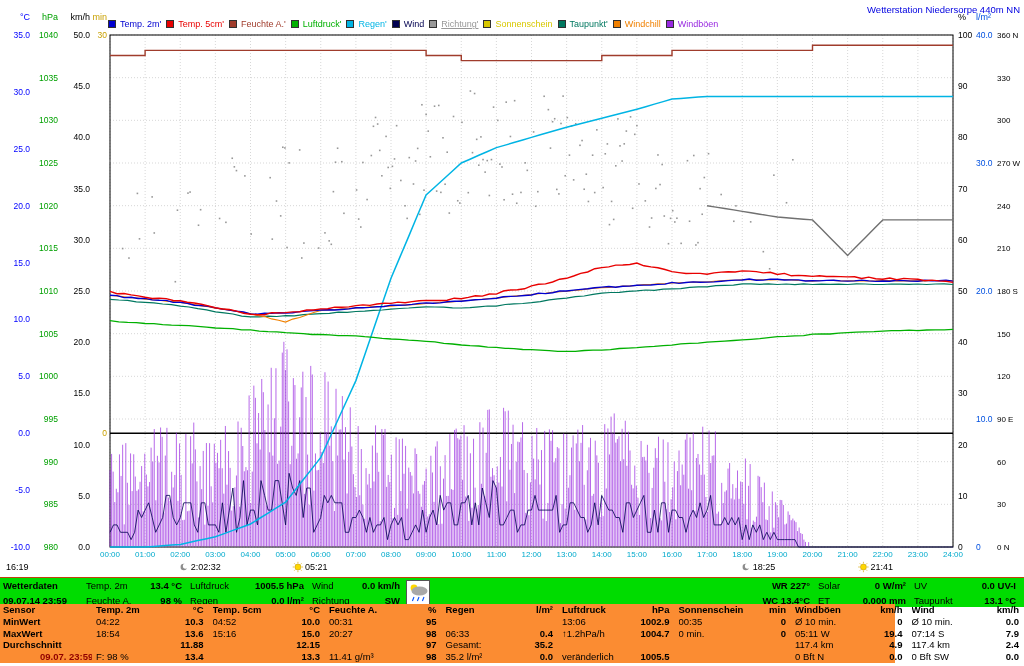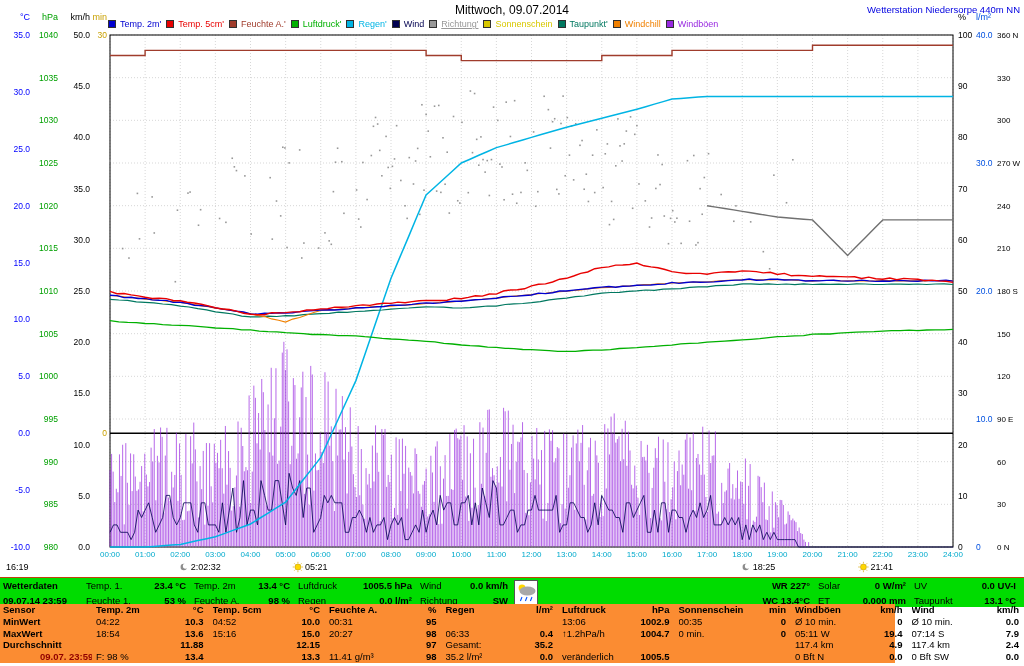--- a/index.html
+++ b/index.html
@@ -26,21 +26,20 @@
   .cell{display:flex;justify-content:space-between;align-items:center;padding:0 5px 0 4px;font-size:9.5px;line-height:11.8px;overflow:hidden;white-space:nowrap;}
   .cell .t{overflow:hidden;}
   .cell .v{font-weight:bold;margin-left:4px;}
   .head .t,.head .v{font-weight:bold;}
   .rowname{font-weight:bold;padding-left:3px;font-size:9.5px;line-height:11.8px;white-space:nowrap;}
 </style>
 </head>
 <body>
 
 <div id="app">
-  <div class="title">Mittwoch, 09.07.2014</div>
   <div class="station">Wetterstation Niedersorpe 440m NN</div>
   <div id="legend">
       <div class="legend-item">
         <span class="swatch" style="background: rgb(0, 0, 208);"></span>
         <span class="lbl" style="color: rgb(0, 0, 208);">Temp. 2m'</span>
       </div>
       <div class="legend-item">
         <span class="swatch" style="background: rgb(232, 0, 0);"></span>
         <span class="lbl" style="color: rgb(232, 0, 0);">Temp. 5cm'</span>
       </div>
@@ -877,30 +876,20 @@
       <line x1="860.8856655877285" y1="564.4544155877285" x2="859.7542947378299" y2="563.32304473783" stroke="#d8a800" stroke-width="0.7"></line>
       <line x1="863.43125" y1="563.4" x2="863.43125" y2="561.8" stroke="#d8a800" stroke-width="0.7"></line>
       <line x1="865.9768344122715" y1="564.4544155877285" x2="867.10820526217" y2="563.32304473783" stroke="#d8a800" stroke-width="0.7"></line>
       <text x="870.43125" y="570" font-size="9" fill="#000">21:41</text>
     </svg>
   <div id="statusbar" style="background: rgb(0, 220, 0);">
       <div class="sb-left">
         <div class="sb-row">Wetterdaten</div>
         <div class="sb-row">09.07.14 23:59</div>
       </div>
-      <div class="sb-col" style="width: 104px;">
-        <div class="sb-row">
-          <span class="sb-l">Temp. 1.</span>
-          <span class="sb-v">23.4 °C</span>
-        </div>
-        <div class="sb-row">
-          <span class="sb-l">Feuchte 1.</span>
-          <span class="sb-v">53 %</span>
-        </div>
-      </div>
       <div class="sb-col" style="width: 100px;">
         <div class="sb-row">
           <span class="sb-l">Temp. 2m</span>
           <span class="sb-v">13.4 °C</span>
         </div>
         <div class="sb-row">
           <span class="sb-l">Feuchte A.</span>
           <span class="sb-v">98 %</span>
         </div>
       </div>

